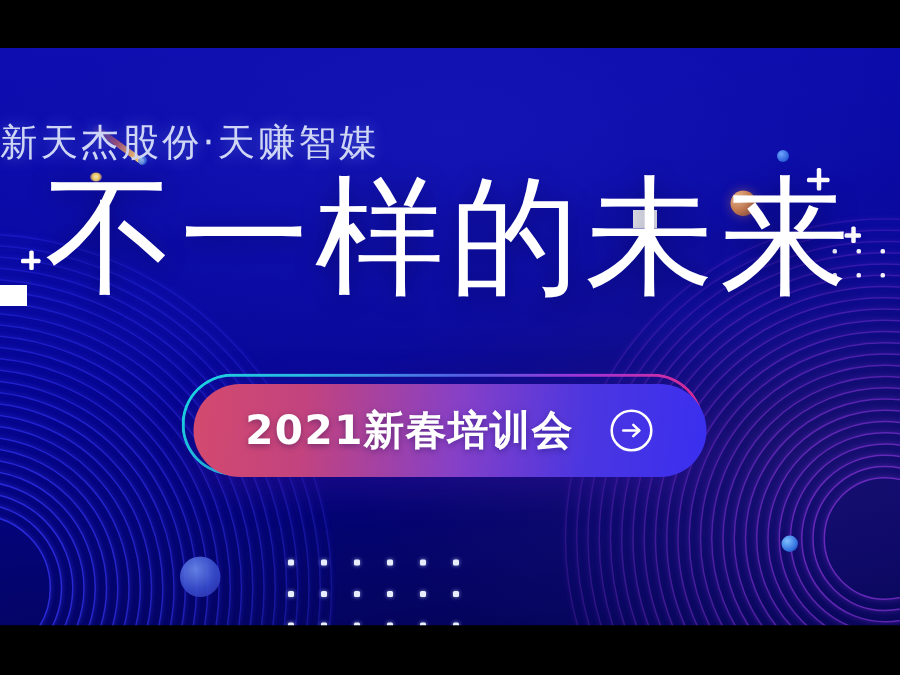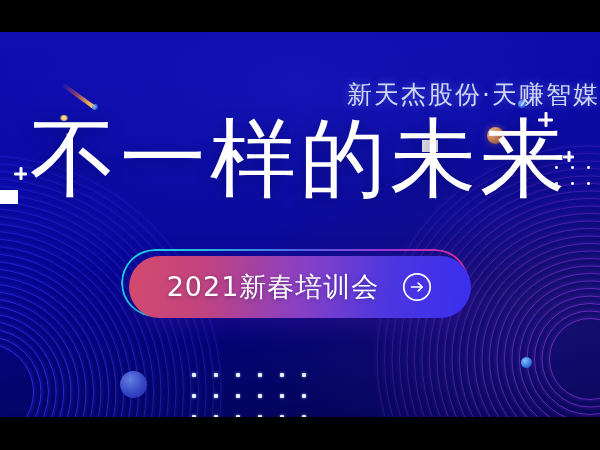--- a/index.html
+++ b/index.html
@@ -96,21 +96,21 @@
   .minidots-tr{left:555px;top:134px;grid-template-columns:repeat(3,16px);grid-template-rows:repeat(2,16px);}
   .bigdots{
     position:absolute;left:192px;top:341px;
     display:grid;grid-template-columns:repeat(6,22px);grid-template-rows:repeat(3,21px);
   }
   .bigdots i{display:block;width:3.5px;height:3.5px;background:#e9eeff;border-radius:1px;box-shadow:0 0 3px rgba(200,215,255,.7);}
 
   
   .content{position:absolute;inset:0;z-index:20;}
   .subtitle{
-    position:absolute;left:0;right:0;top:46px;text-align:right;
+    position:absolute;left:0;right:0;top:46px;text-align:left;
     color:#cfd6f5;font-size:25px;letter-spacing:2px;font-weight:400;
     text-shadow:0 0 10px rgba(140,170,255,.45);
     font-family:"DejaVu Sans","Liberation Sans",sans-serif;
   }
   .headline{
     position:absolute;left:0;right:0;top:80px;text-align:center;
     color:#fff;font-size:86px;line-height:1.08;font-weight:400;letter-spacing:4px;
     text-shadow:0 3px 16px rgba(0,0,60,.45);
     font-family:"DejaVu Sans","Liberation Sans",sans-serif;
   }
@@ -126,21 +126,21 @@
     opacity:.95;
   }
   .cta{
     position:relative;width:342px;height:62px;border-radius:31px;
     background:linear-gradient(96deg,#d44a6e 0%,#c2437f 22%,#8540c8 52%,#4b36e0 76%,#3a2ff0 100%);
     display:flex;align-items:center;justify-content:center;gap:22px;
     box-shadow:0 6px 26px rgba(60,20,160,.45);
     cursor:pointer;
   }
   .cta-label{
-    color:#fff;font-size:27px;letter-spacing:1px;font-weight:400;
+    color:#fff;font-size:27px;letter-spacing:1px;font-weight:700;
     font-family:"DejaVu Sans","Liberation Sans",sans-serif;
     text-shadow:0 1px 4px rgba(0,0,60,.35);
   }
   .cta-arrow{width:32px;height:32px;flex:0 0 32px;}
   .cta-arrow svg{display:block;width:32px;height:32px;}
 </style>
 </head>
 <body>
 
 <div class="stage">

